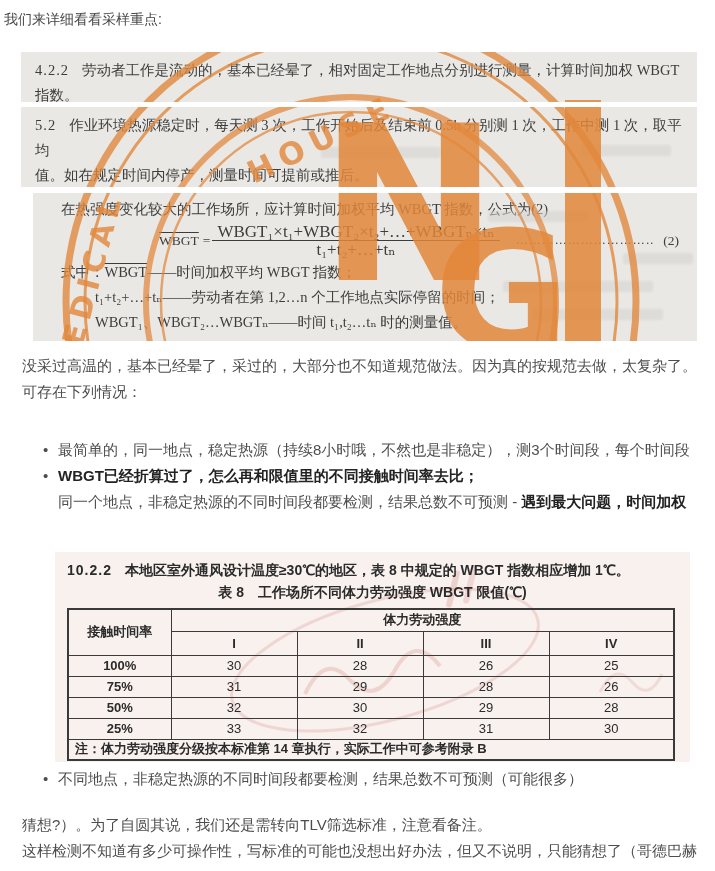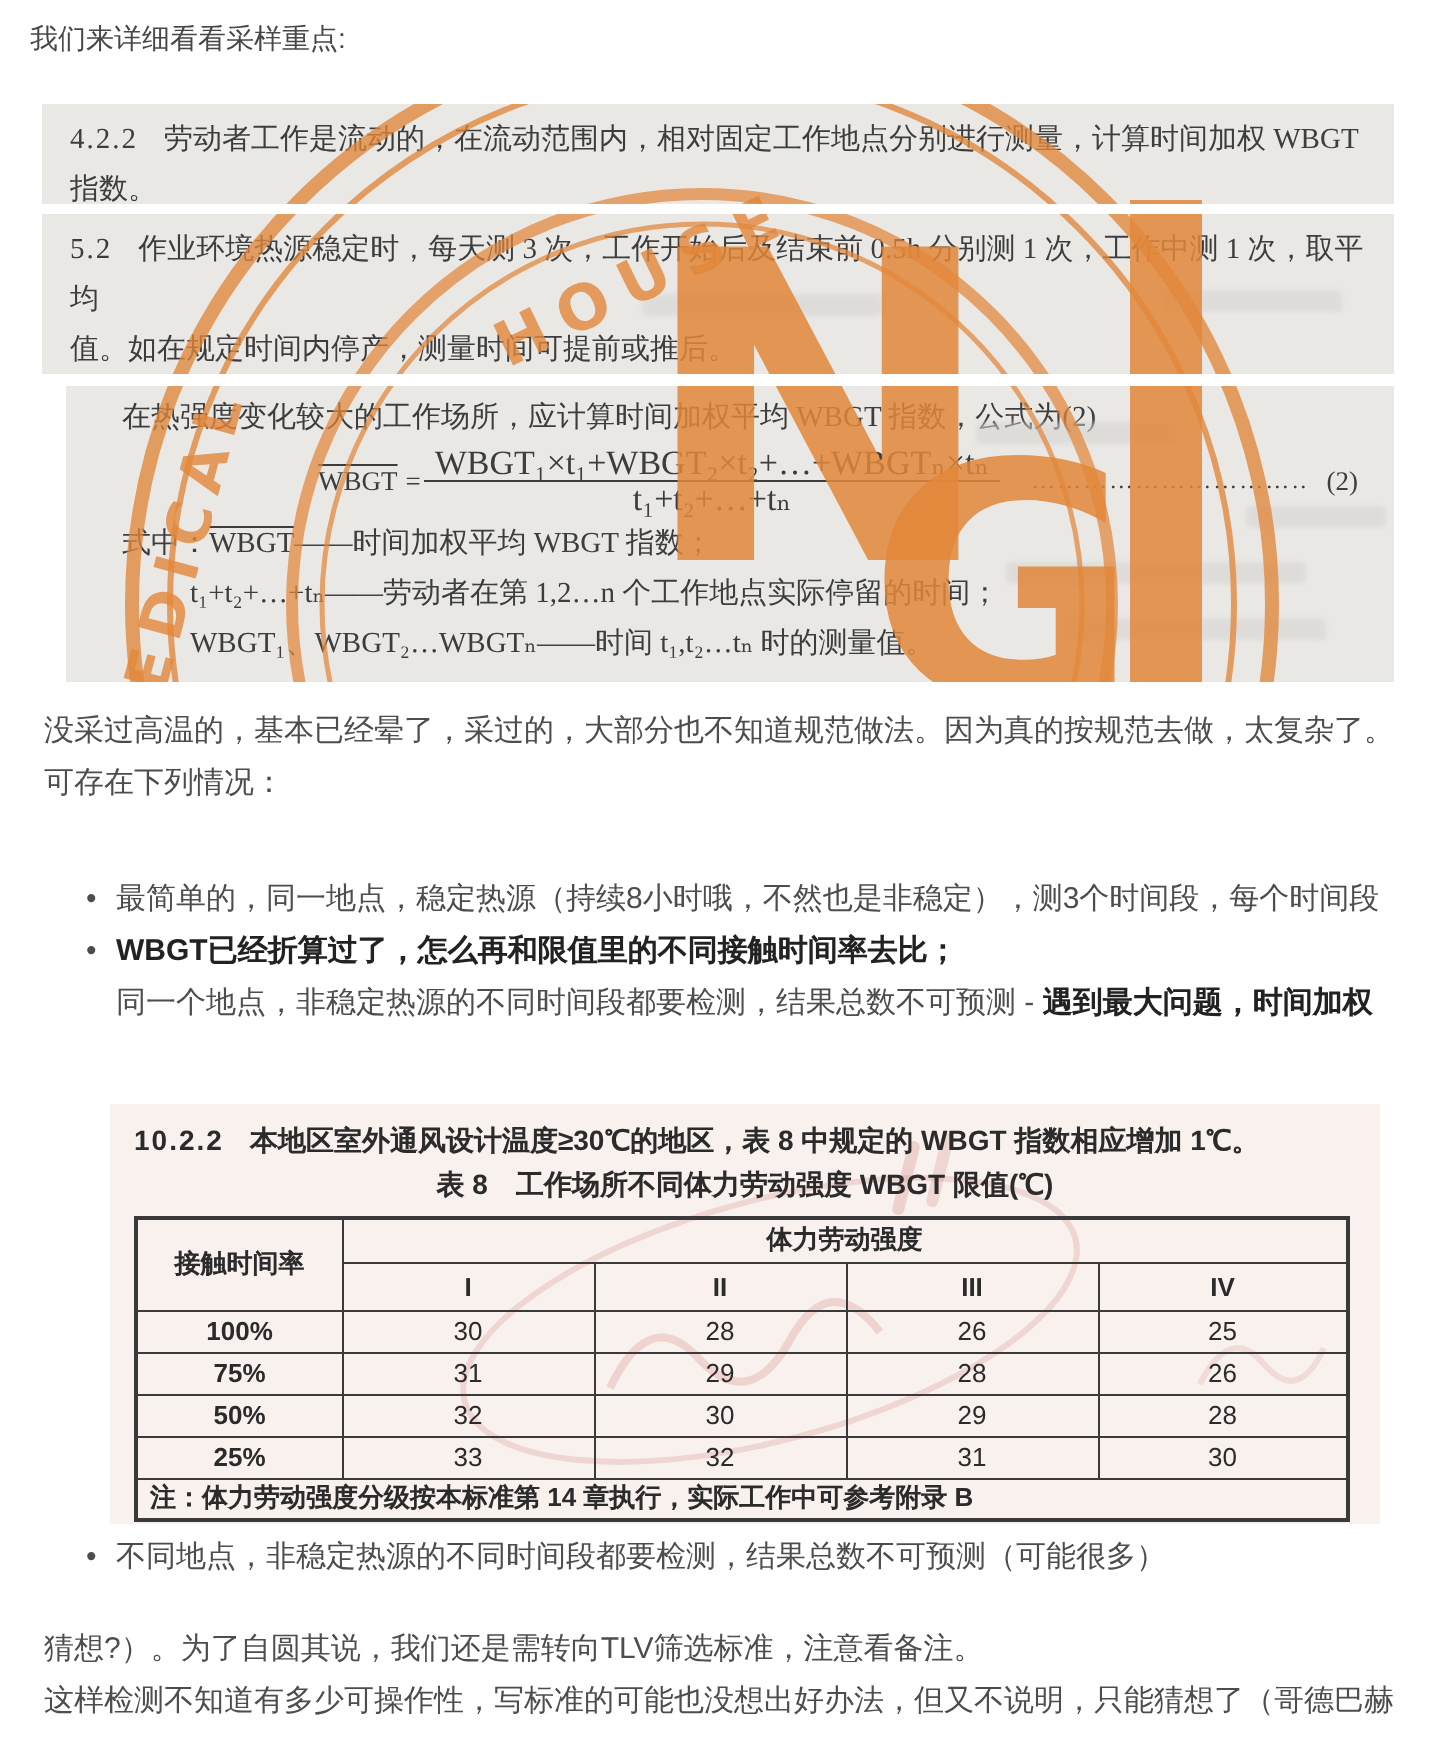--- a/index.html
+++ b/index.html
@@ -4,21 +4,21 @@
 <style>
   * { margin:0; padding:0; box-sizing:border-box; }
   html,body { background:#ffffff; }
   .page {
     position:relative; width:715px; height:871px; background:#ffffff;
     overflow:hidden;
     font-family:"Liberation Sans","DejaVu Sans",sans-serif;
     color:#4d4d4d;
   }
   
-  .intro   { position:absolute; left:15px; top:8px;  font-size:14px; line-height:22px; color:#474747; }
+  .intro   { position:absolute; left:4px; top:8px;  font-size:14px; line-height:22px; color:#474747; }
   .para2   { position:absolute; left:22px; top:353px; width:676px; font-size:15px; line-height:26px; }
   .bullets { position:absolute; left:22px; top:437px; width:680px; font-size:15px; line-height:26px; list-style:none; }
   .bullets li { position:relative; padding-left:36px; }
   .bullets li::before { content:"•"; position:absolute; left:21px; top:0; color:#4d4d4d; }
   .bullets strong, .b-strong { font-weight:bold; color:#222222; }
   .bullet3 { position:absolute; left:22px; top:766px; width:680px; font-size:15px; line-height:26px; list-style:none; }
   .bullet3 li { position:relative; padding-left:36px; }
   .bullet3 li::before { content:"•"; position:absolute; left:21px; top:0; color:#4d4d4d; }
   .closing { position:absolute; left:22px; top:812px; width:676px; font-size:15px; line-height:26px; }
 
@@ -71,21 +71,21 @@
 </head>
 <body>
 
 <div class="page">
 
   <div class="intro">我们来详细看看采样重点:</div>
 
   <div class="scan1">
 
     <div class="strip strip-a">
-      <div><span class="sec-num">4.2.2</span><span>劳动者工作是流动的，在流动范围内，相对固定工作地点分别进行测量，计算时间加权 WBGT</span></div>
+      <div><span class="sec-num">4.2.2</span><span>劳动者工作是流动的，基本已经晕了，相对固定工作地点分别进行测量，计算时间加权 WBGT</span></div>
       <div>指数。</div>
     </div>
 
     <div class="strip strip-b">
       <div class="ghost" style="left:300px;top:40px;width:120px;height:11px;"></div>
       <div class="ghost" style="left:560px;top:38px;width:90px;height:11px;"></div>
       <div><span class="sec-num">5.2</span><span>作业环境热源稳定时，每天测 3 次，工作开始后及结束前 0.5h 分别测 1 次，工作中测 1 次，取平均</span></div>
       <div>值。如在规定时间内停产，测量时间可提前或推后。</div>
       <div><span class="sec-num">5.3</span><span>作业环境热源不稳定，生产工艺周期变化较大时，分别测量并计算时间加权平均 WBGT 指数。</span></div>
     </div>

